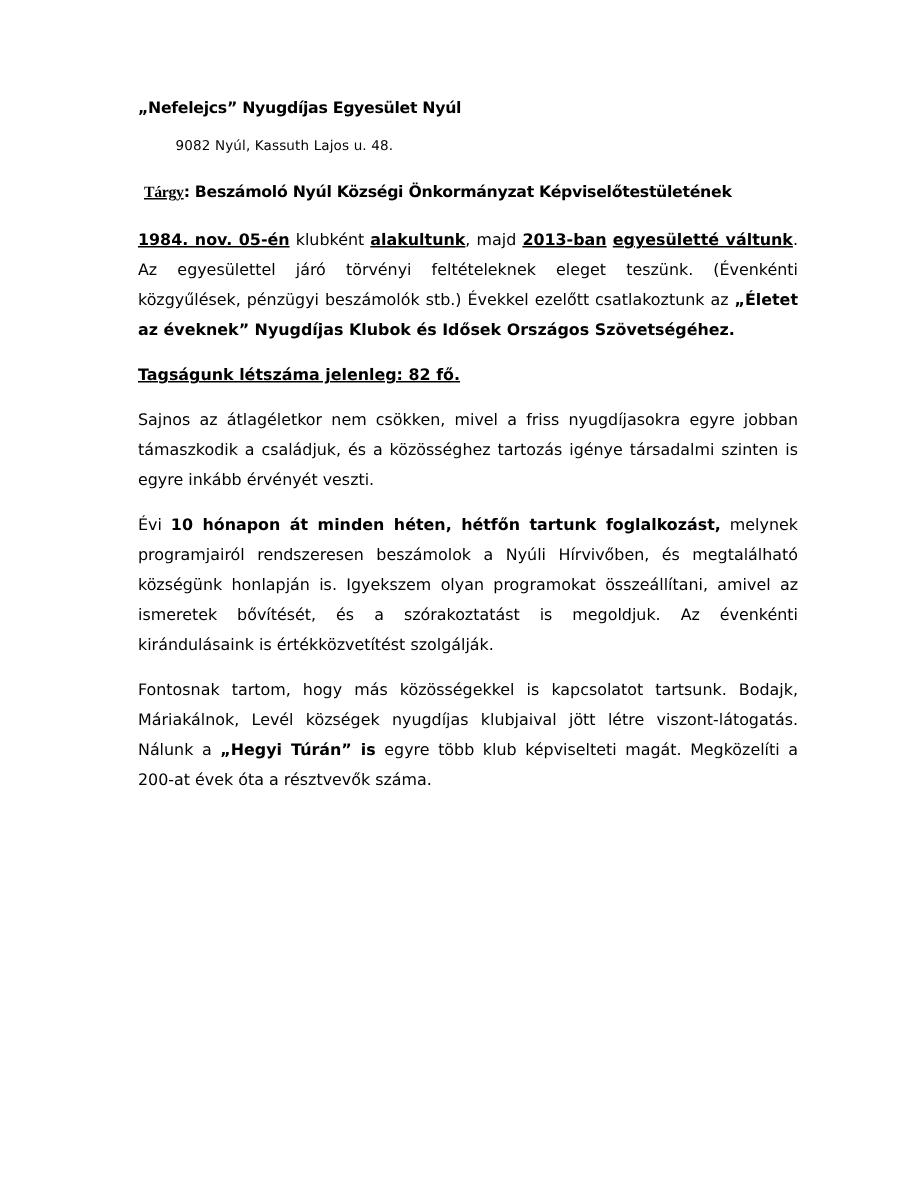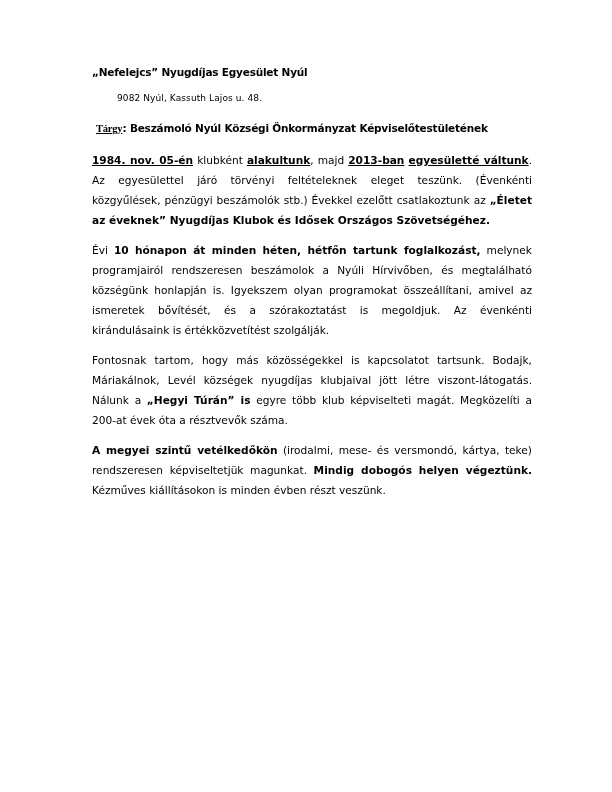--- a/index.html
+++ b/index.html
@@ -24,22 +24,23 @@
   <div class="addr">9082 Nyúl, Kassuth Lajos u. 48.</div>
   <div class="subject">
     <span class="lbl">Tárgy</span><span>: </span><span>Beszámoló Nyúl Községi Önkormányzat Képviselőtestületének</span>
   </div>
 
   <div class="body">
     <p class="p1">
       <span class="b u">1984. nov. 05-én</span><span> klubként </span><span class="b u">alakultunk</span><span>, majd </span><span class="b u">2013-ban</span><span> </span><span class="b u">egyesületté váltunk</span><span>. Az egyesülettel járó törvényi feltételeknek eleget teszünk. (Évenkénti közgyűlések, pénzügyi beszámolók stb.) Évekkel ezelőtt csatlakoztunk az </span><span class="b">„Életet az éveknek” Nyugdíjas Klubok és Idősek Országos Szövetségéhez.</span>
     </p>
     <p>
+      <span class="b u">Tagságunk létszáma jelenleg: 82 fő.</span>
+    </p>
+    <p>Sajnos az átlagéletkor nem csökken, mivel a friss nyugdíjasokra egyre jobban támaszkodik a családjuk, és a közösséghez tartozás igénye társadalmi szinten is egyre inkább érvényét veszti.</p>
+    <p>
       <span>Évi </span><span class="b">10 hónapon át minden héten, hétfőn tartunk foglalkozást,</span><span> melynek programjairól rendszeresen beszámolok a Nyúli Hírvivőben, és megtalálható községünk honlapján is. Igyekszem olyan programokat összeállítani, amivel az ismeretek bővítését, és a szórakoztatást is megoldjuk. Az évenkénti kirándulásaink is értékközvetítést szolgálják.</span>
     </p>
     <p>
       <span> Fontosnak tartom, hogy más közösségekkel is kapcsolatot tartsunk.  Bodajk, Máriakálnok, Levél községek nyugdíjas klubjaival jött létre viszont-látogatás. Nálunk a </span><span class="b">„Hegyi Túrán” is</span><span> egyre több klub képviselteti magát. Megközelíti a 200-at évek óta a résztvevők száma.</span>
     </p>
-    <p>
-      <span class="b">A megyei szintű vetélkedőkön</span><span> (irodalmi, mese- és versmondó, kártya, teke) rendszeresen képviseltetjük magunkat. </span><span class="b">Mindig dobogós helyen végeztünk.</span><span> Kézműves kiállításokon is minden évben részt veszünk.</span>
-    </p>
   </div>
 </div>
 
 </body></html>

